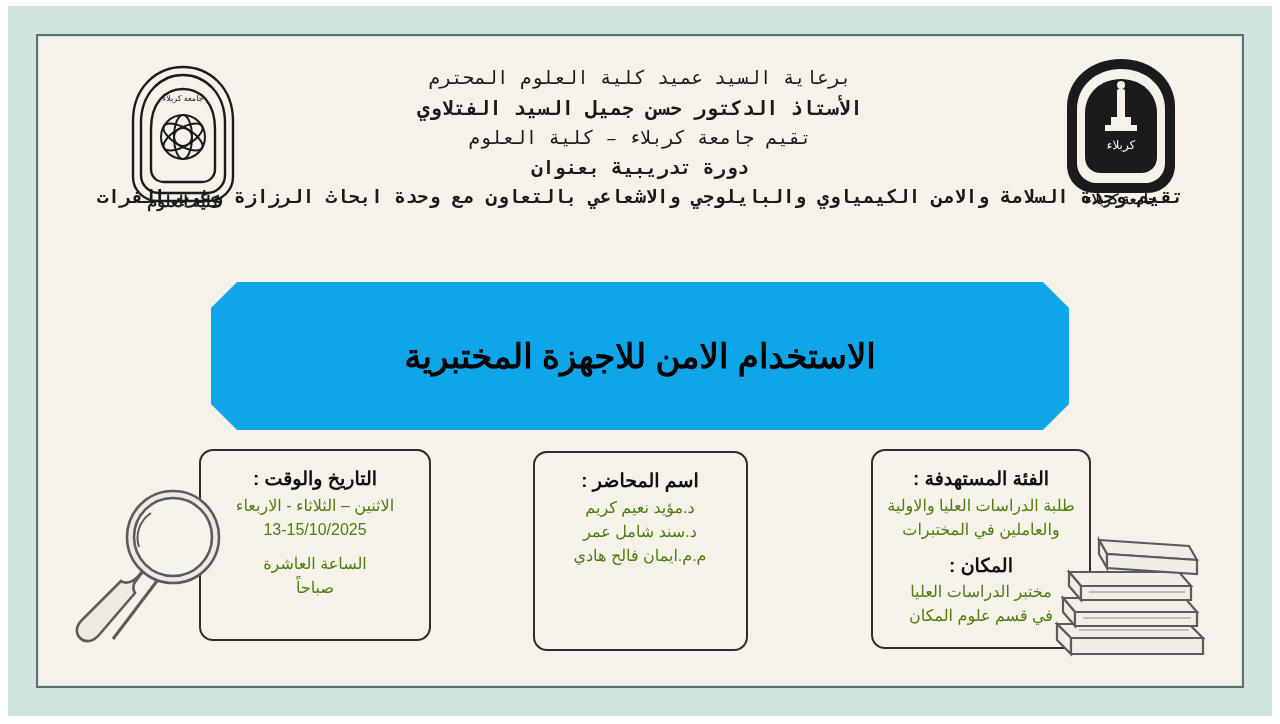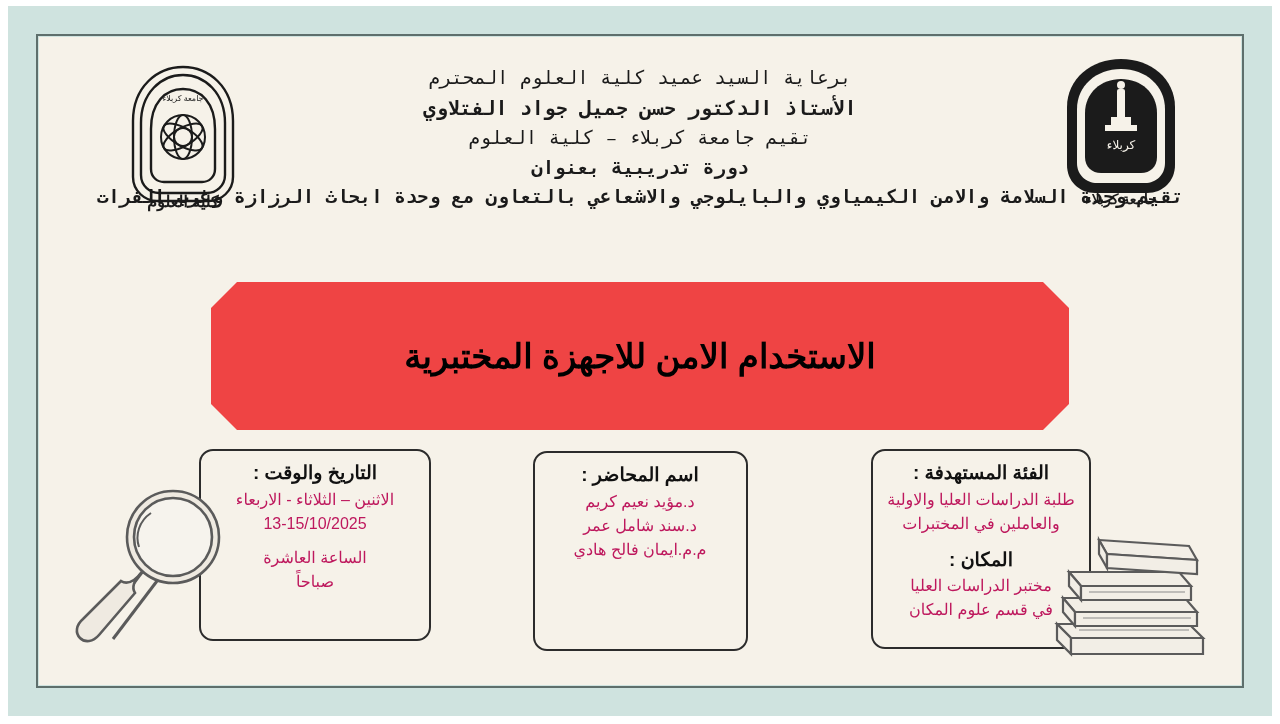--- a/index.html
+++ b/index.html
@@ -87,21 +87,21 @@
     font-size: 19px;
   }
 
   
   .banner {
     position: absolute;
     left: 172px;
     right: 172px;
     top: 245px;
     height: 148px;
-    background: #ef4444;
+    background: #0ea5e9;
     clip-path: polygon(26px 0, calc(100% - 26px) 0, 100% 26px, 100% calc(100% - 26px), calc(100% - 26px) 100%, 26px 100%, 0 calc(100% - 26px), 0 26px);
     display: flex;
     align-items: center;
     justify-content: center;
   }
   .banner .title {
     font-size: 34px;
     font-weight: bold;
     color: #000;
     letter-spacing: 0px;
@@ -115,31 +115,31 @@
     top: 412px;
     height: 205px;
   }
   .box {
     position: absolute;
     border: 2px solid #2c2c2c;
     border-radius: 14px;
     background: transparent;
     text-align: center;
     box-sizing: border-box;
-    padding: 8px 10px 10px;
+    padding: 14px 10px 10px;
   }
   .box .bx-title {
     font-weight: bold;
     font-size: 19px;
     color: #111;
     line-height: 1.5;
   }
   .box .bx-line {
     font-size: 16px;
-    color: #be185d;
+    color: #4d7c0f;
     line-height: 1.5;
   }
   .box .bx-gap { height: 10px; }
 
   #box-audience { right: 150px; top: 0;  width: 220px; height: 200px; }
   #box-lecturer { left: 0; right: 0; margin: 0 auto; top: 2px; width: 215px; height: 200px; }
   #box-datetime { left: 160px; top: 0;  width: 232px; height: 192px; }
 
   
   .magnifier {
@@ -201,21 +201,21 @@
         </g>
         <g fill="#f6f2e9" font-size="12" font-family="Liberation Sans, sans-serif" text-anchor="middle">
           <text x="66" y="96">كربلاء</text>
         </g>
       </svg>
       <div style="position:absolute;left:0;right:0;bottom:-4px;text-align:center;font-size:14px;font-weight:bold;color:#1b1b1b;">جامعة كربلاء</div>
     </div>
 
     <div class="header">
       <div class="ln">برعاية السيد عميد كلية العلوم المحترم</div>
-      <div class="ln bold">الأستاذ الدكتور حسن جميل جواد الفتلاوي</div>
+      <div class="ln bold">الأستاذ الدكتور حسن جميل السيد الفتلاوي</div>
       <div class="ln">تقيم جامعة كربلاء – كلية العلوم</div>
       <div class="ln wide">دورة تدريبية بعنوان</div>
       <div class="ln wide">تقيم وحدة السلامة والامن الكيمياوي والبايلوجي والاشعاعي بالتعاون مع وحدة ابحاث الرزازة وغرب الفرات</div>
     </div>
 
     <div class="banner">
       <div class="title">الاستخدام الامن للاجهزة المختبرية</div>
     </div>
 
     <div class="boxes">

